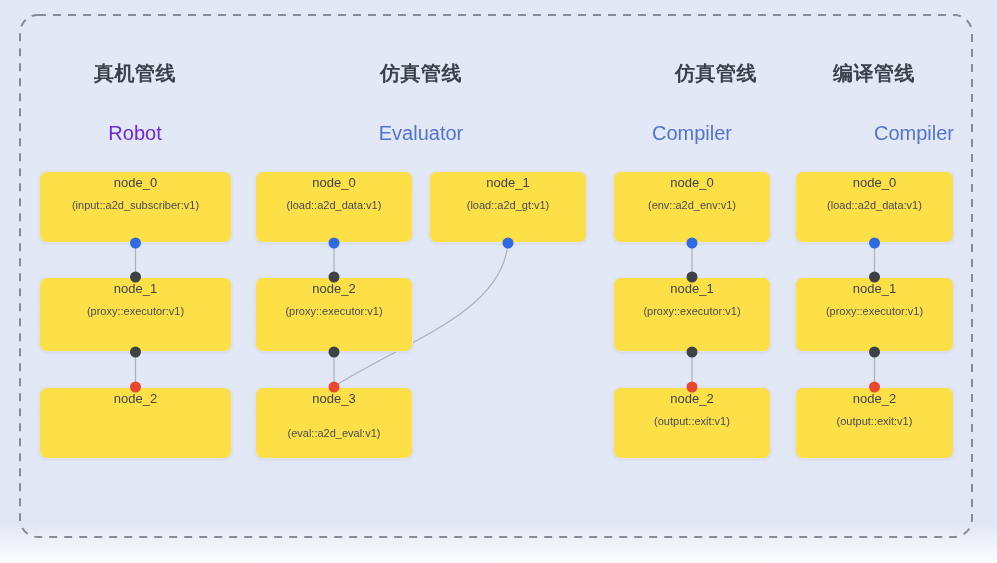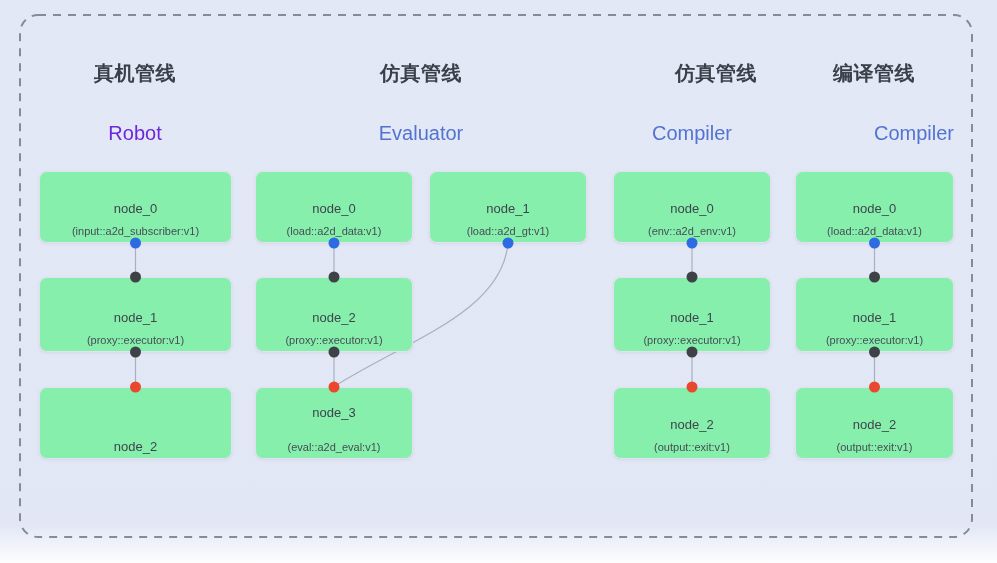--- a/index.html
+++ b/index.html
@@ -28,28 +28,28 @@
   .pipeline-subtitle {
     position: absolute;
     transform: translateX(-50%);
     font-size: 20px;
     font-weight: 400;
     color: #5273d0;
     white-space: nowrap;
   }
   .node {
     position: absolute;
-    background: #86efac;
+    background: #fde047;
     border: 1px solid #dfe3ec;
     border-radius: 8px;
     box-shadow: 0 1px 3px rgba(70, 80, 110, 0.10);
     display: flex;
     flex-direction: column;
     align-items: center;
-    justify-content: flex-end;
+    justify-content: flex-start;
   }
   .node .label {
     font-size: 13px;
     color: #3f454d;
     line-height: 22px;
     white-space: nowrap;
   }
   .node .sublabel {
     font-size: 11px;
     color: #474d56;

